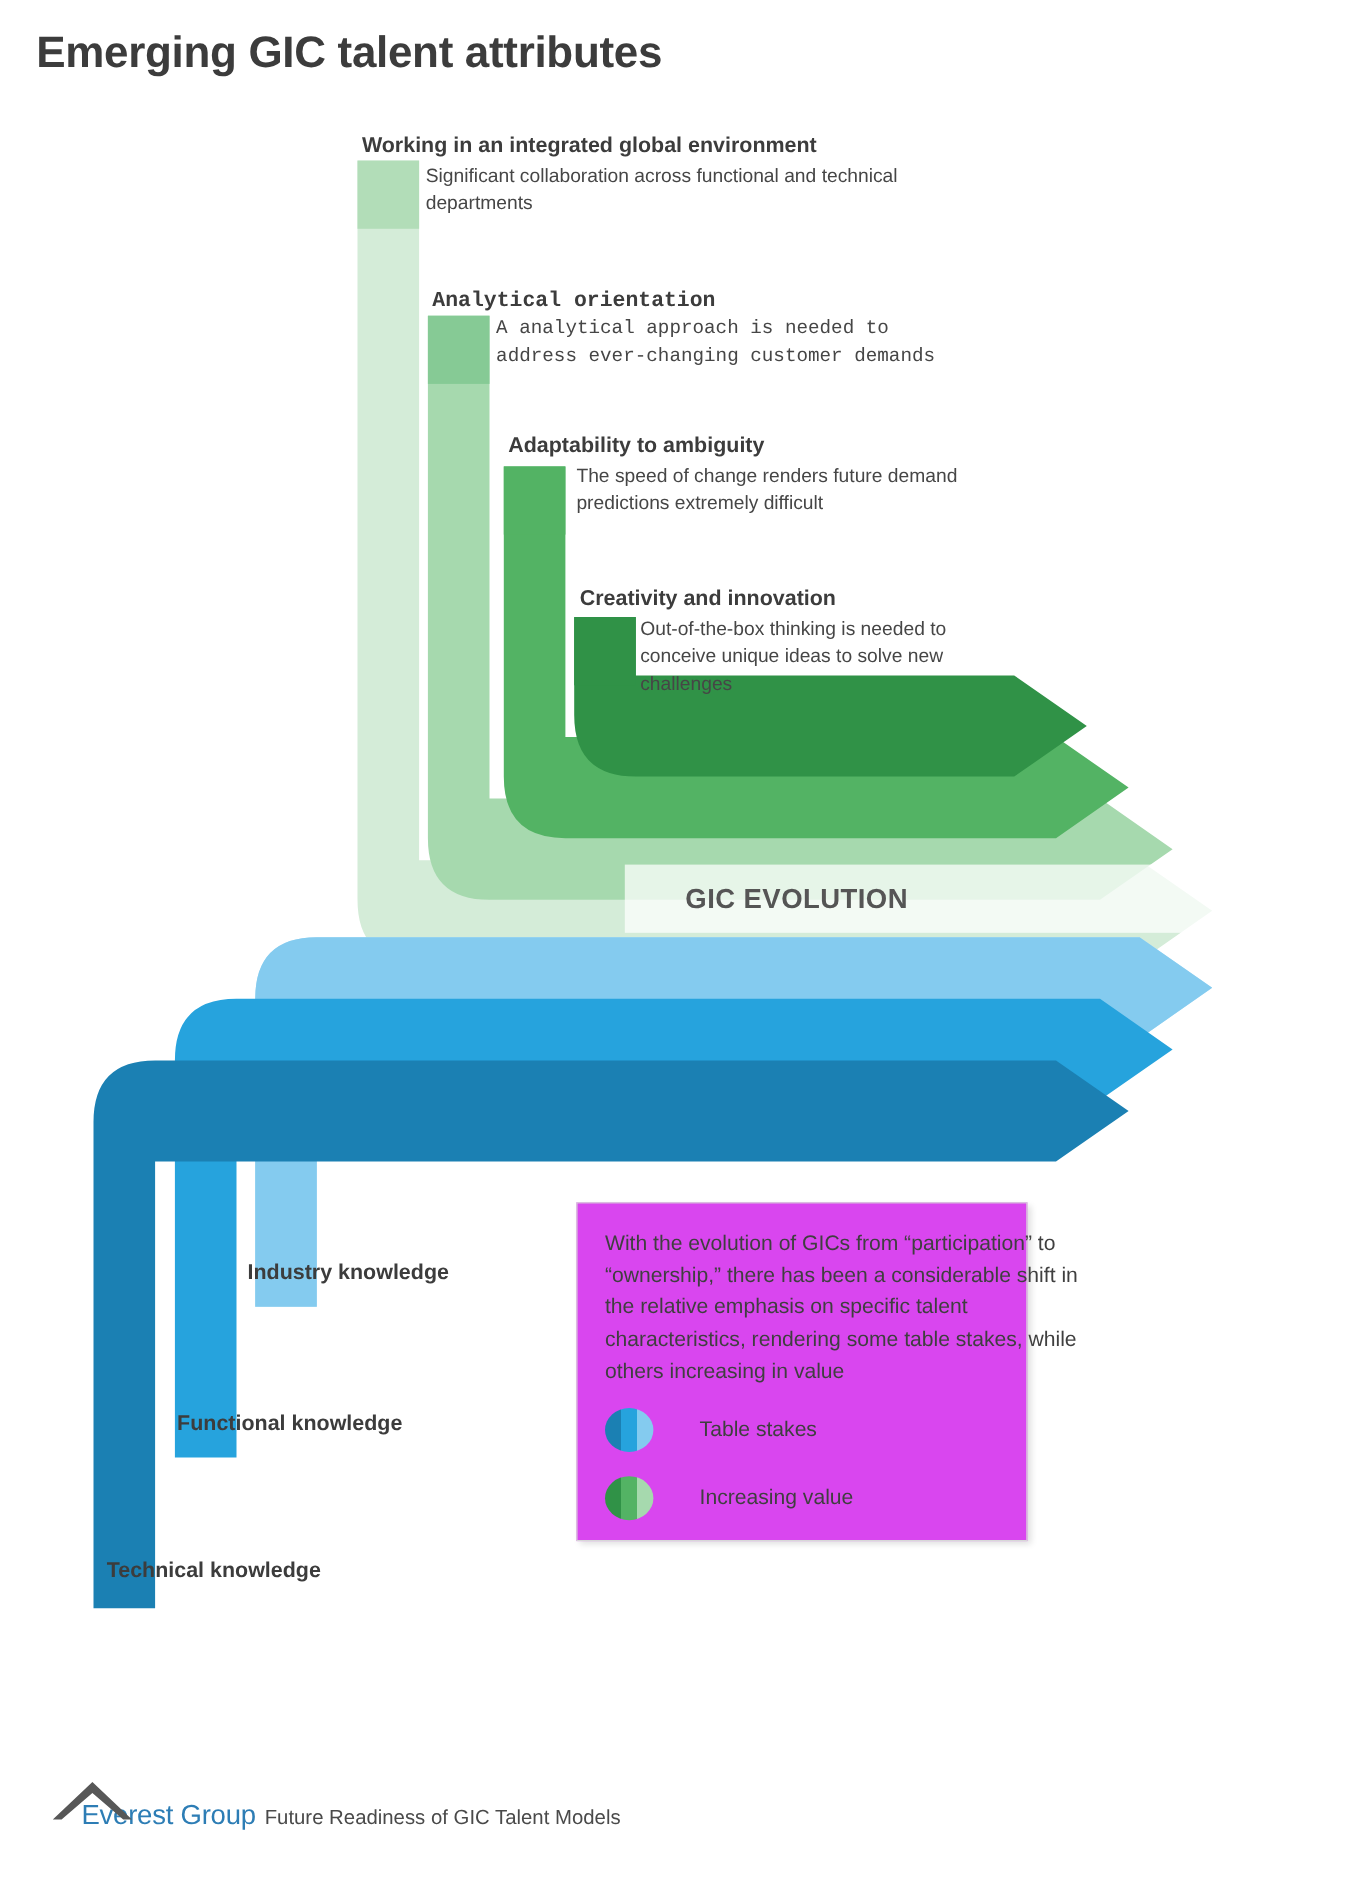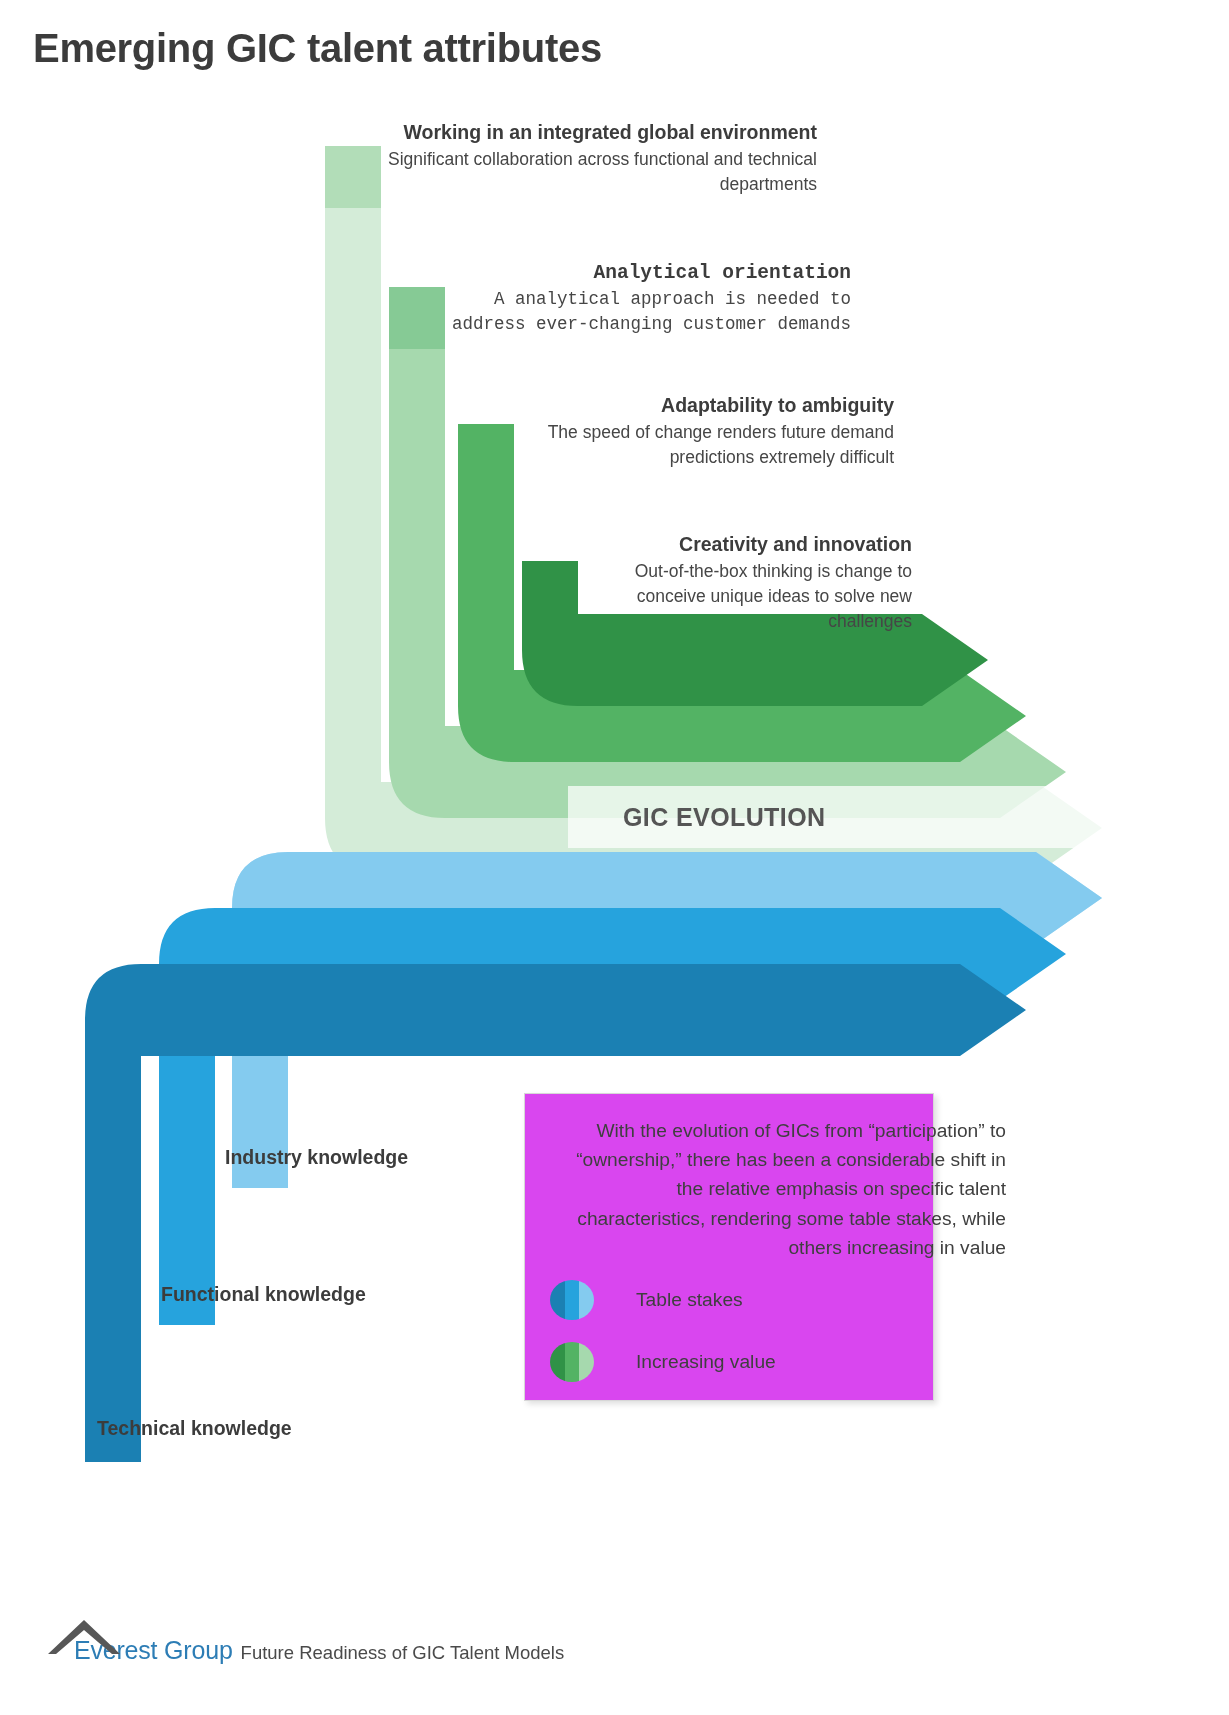--- a/index.html
+++ b/index.html
@@ -1,21 +1,21 @@
 <!DOCTYPE html>
 <html><head>
 <meta charset="utf-8">
 <style>
   html,body{margin:0;padding:0;}
   body{
     width:1229px;height:1715px;background:#ffffff;
     font-family:"Liberation Sans",sans-serif;
     color:#414141;position:relative;overflow:hidden;
   }
-  .stage{position:absolute;inset:0;text-align:right;}
+  .stage{position:absolute;inset:0;}
 
   
   #page-title{
     position:absolute;left:33px;top:26px;
     font-size:40px;font-weight:bold;letter-spacing:-0.3px;
     color:#3c3c3c;white-space:nowrap;
   }
 
   
   #arrow-layer{position:absolute;left:0;top:0;width:1229px;height:1715px;}
@@ -144,21 +144,21 @@
     <div class="attr-desc">A analytical approach is needed to address ever-changing customer demands</div>
   </div>
 
   <div class="attr" id="attr-2">
     <div class="attr-title">Adaptability to ambiguity</div>
     <div class="attr-desc">The speed of change renders future demand predictions extremely difficult</div>
   </div>
 
   <div class="attr" id="attr-3">
     <div class="attr-title">Creativity and innovation</div>
-    <div class="attr-desc">Out-of-the-box thinking is change to conceive unique ideas to solve new challenges</div>
+    <div class="attr-desc">Out-of-the-box thinking is needed to conceive unique ideas to solve new challenges</div>
   </div>
 
   <div class="klabel" id="klabel-0">Industry knowledge</div>
   <div class="klabel" id="klabel-1">Functional knowledge</div>
   <div class="klabel" id="klabel-2">Technical knowledge</div>
 
   <div id="callout">
     <div id="callout-text">With the evolution of GICs from “participation” to “ownership,” there has been a considerable shift in the relative emphasis on specific talent characteristics, rendering some table stakes, while others increasing in value</div>
 
     <div id="legend">

